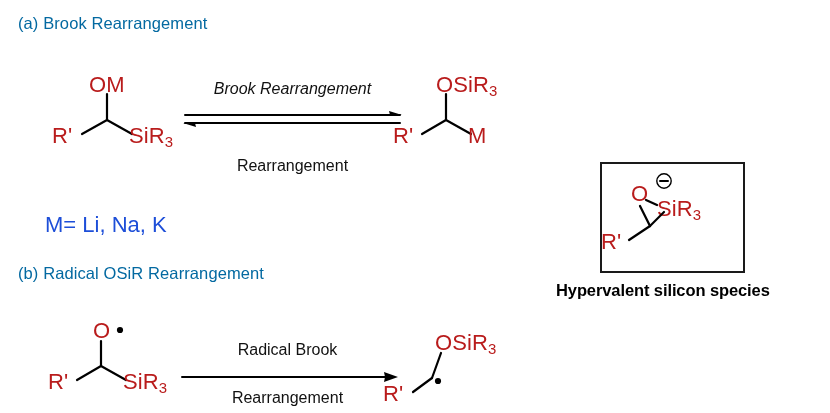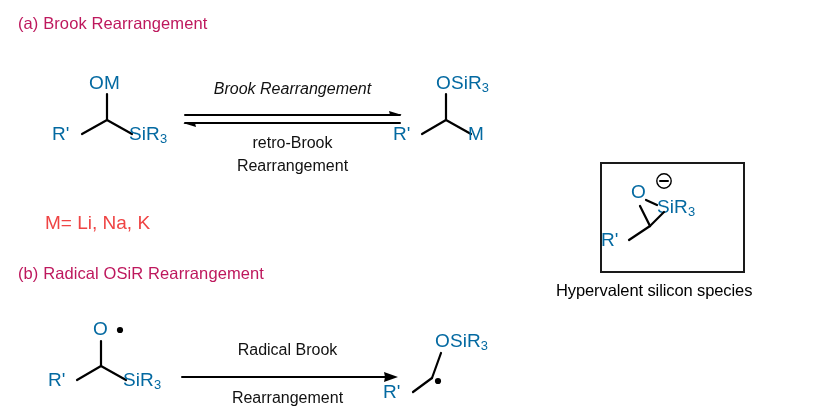--- a/index.html
+++ b/index.html
@@ -3,30 +3,30 @@
 <meta charset="utf-8">
 <style>
   html,body{margin:0;padding:0;background:#ffffff;}
   body{
     width:830px;height:413px;position:relative;overflow:hidden;
     font-family:"Liberation Sans","DejaVu Sans",sans-serif;
     color:#000000;
   }
   .abs{position:absolute;}
   .panel-title{
-    font-size:16.5px;font-weight:400;color:#be185d;white-space:nowrap;letter-spacing:0.1px;
+    font-size:16.5px;font-weight:400;color:#0369a1;white-space:nowrap;letter-spacing:0.1px;
   }
-  .chem{font-size:19px;color:#0369a1;white-space:nowrap;letter-spacing:0.1px;}
+  .chem{font-size:22px;color:#b91c1c;white-space:nowrap;letter-spacing:0.1px;}
   .chem sub{font-size:0.68em;vertical-align:-0.26em;}
-  .note{font-size:19px;color:#ef4444;white-space:nowrap;}
+  .note{font-size:22px;color:#1d4ed8;white-space:nowrap;}
   .arrow-label{
     font-size:16px;color:#111;white-space:nowrap;text-align:center;
   }
   .caption{
-    font-size:16.5px;font-weight:normal;color:#000;white-space:nowrap;letter-spacing:-0.1px;
+    font-size:16.5px;font-weight:bold;color:#000;white-space:nowrap;letter-spacing:-0.1px;
   }
   .box{
     position:absolute;border:2px solid #1a1a1a;background:#fff;box-sizing:border-box;
   }
   svg{display:block;overflow:visible;}
   .bond{stroke:#000;stroke-width:2.2;stroke-linecap:round;}
   .bond-thin{stroke:#000;stroke-width:2;stroke-linecap:round;}
   .dot{fill:#000;}
   .circ{fill:none;stroke:#000;stroke-width:1.4;}
 </style>
@@ -47,21 +47,20 @@
 </div>
 
 <div class="abs" style="left:180px;top:80px;width:225px;height:105px;">
   <div class="abs arrow-label" style="left:0px;top:0px;width:225px;font-style:italic;">Brook Rearrangement</div>
   <svg class="abs" style="left:0px;top:27px;" width="225" height="26">
     <line class="bond-thin" x1="5" y1="8" x2="220" y2="8"></line>
     <polygon class="dot" points="222,8 209,4 210,8"></polygon>
     <line class="bond-thin" x1="5" y1="16" x2="220" y2="16"></line>
     <polygon class="dot" points="3,16 16,20 15,16"></polygon>
   </svg>
-  <div class="abs arrow-label" style="left:0px;top:54px;width:225px;">retro-Brook</div>
   <div class="abs arrow-label" style="left:0px;top:77px;width:225px;">Rearrangement</div>
 </div>
 
 <div class="abs" style="left:405px;top:72px;width:160px;height:85px;">
   <div class="abs chem" style="left:31px;top:0px;"><span>OSiR</span><sub>3</sub></div>
   <svg class="abs" style="left:0px;top:0px;" width="160" height="85">
     <line class="bond" x1="41" y1="22" x2="41" y2="48"></line>
     <line class="bond" x1="41" y1="48" x2="17" y2="62"></line>
     <line class="bond" x1="41" y1="48" x2="66" y2="62"></line>
   </svg>

